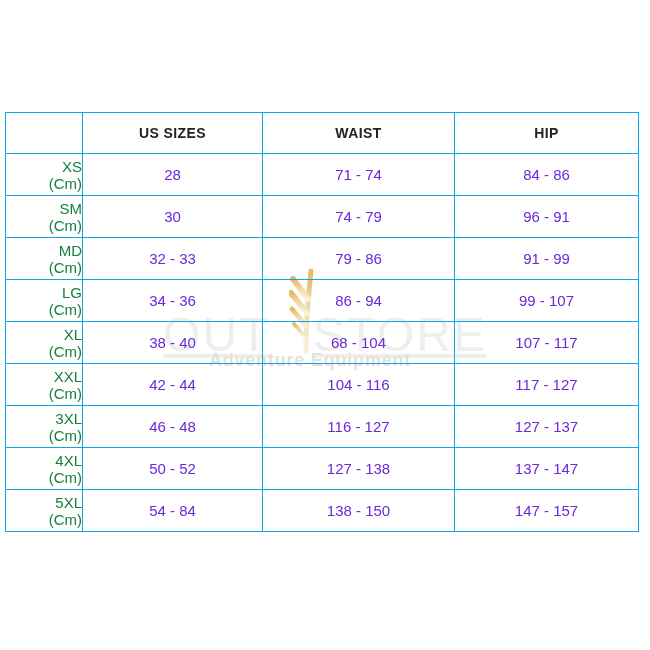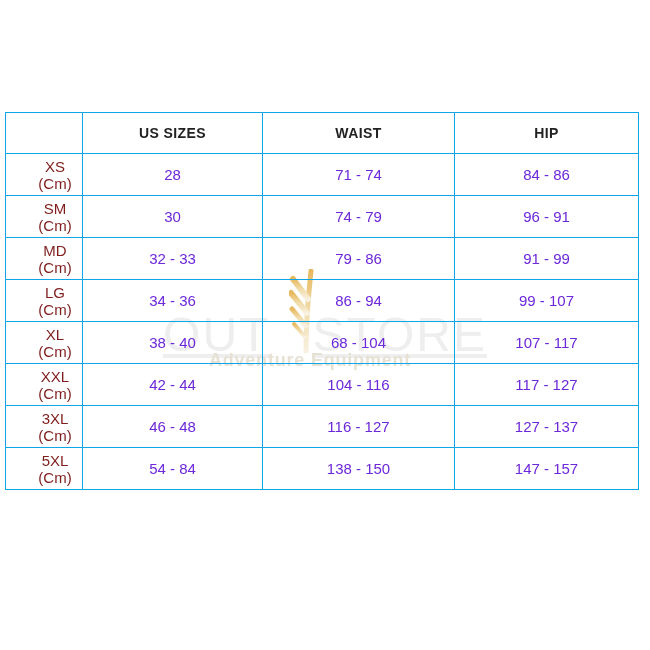--- a/index.html
+++ b/index.html
@@ -85,23 +85,23 @@
     color: #222222;
     text-align: center;
     letter-spacing: 0.4px;
   }
   .size-table td {
     font-size: 15px;
     color: #6d28d9;
     text-align: center;
   }
   .size-table td.c0 {
-    text-align: center;
+    text-align: right;
     padding-left: 22px;
-    color: #7f1d1d;
+    color: #15803d;
   }
 </style>
 </head>
 <body>
 
 <div class="stage">
 
   <div class="wm-row">
     <span>OUT</span>
     <span>STORE</span>
@@ -182,20 +182,26 @@
     <td>117 - 127</td>
   </tr>
 
   <tr>
     <td class="c0">3XL (Cm)</td>
     <td>46 - 48</td>
     <td>116 - 127</td>
     <td>127 - 137</td>
   </tr>
 
+  <tr>
+    <td class="c0">4XL (Cm)</td>
+    <td>50 - 52</td>
+    <td>127 - 138</td>
+    <td>137 - 147</td>
+  </tr>
 
   <tr>
     <td class="c0">5XL (Cm)</td>
     <td>54 - 84</td>
     <td>138 - 150</td>
     <td>147 - 157</td>
   </tr>
 </tbody>
   </table>
 

